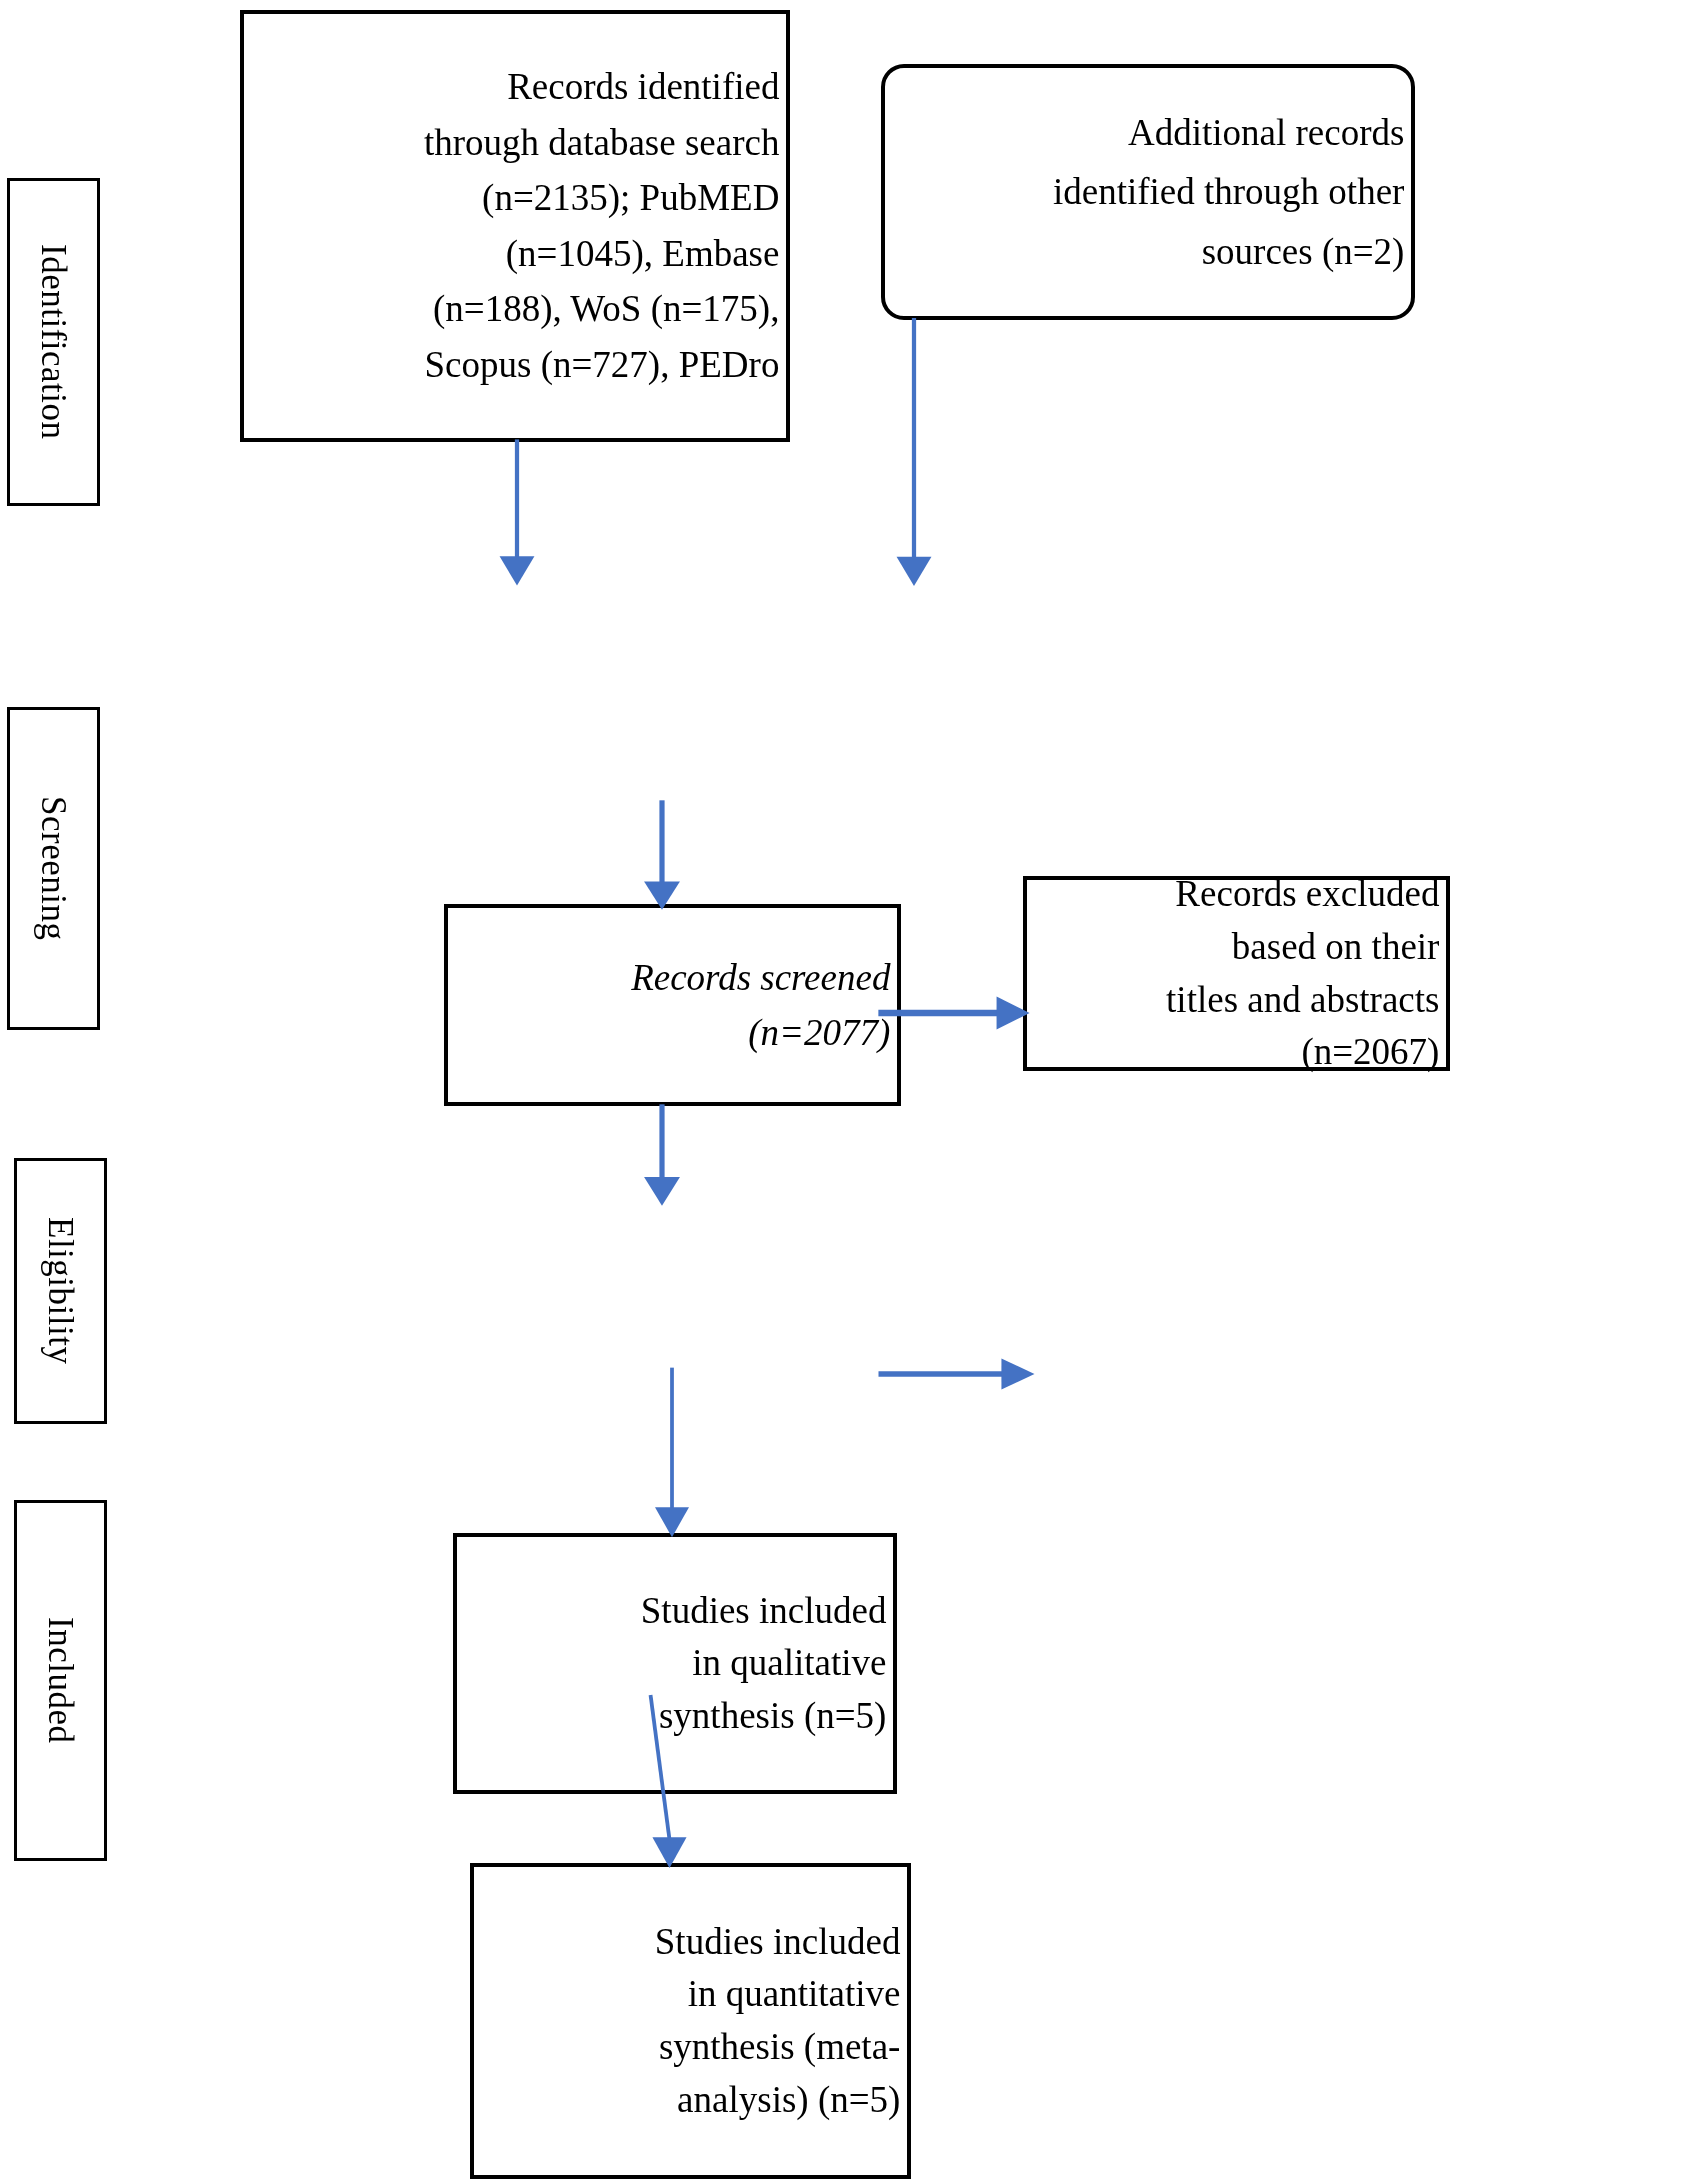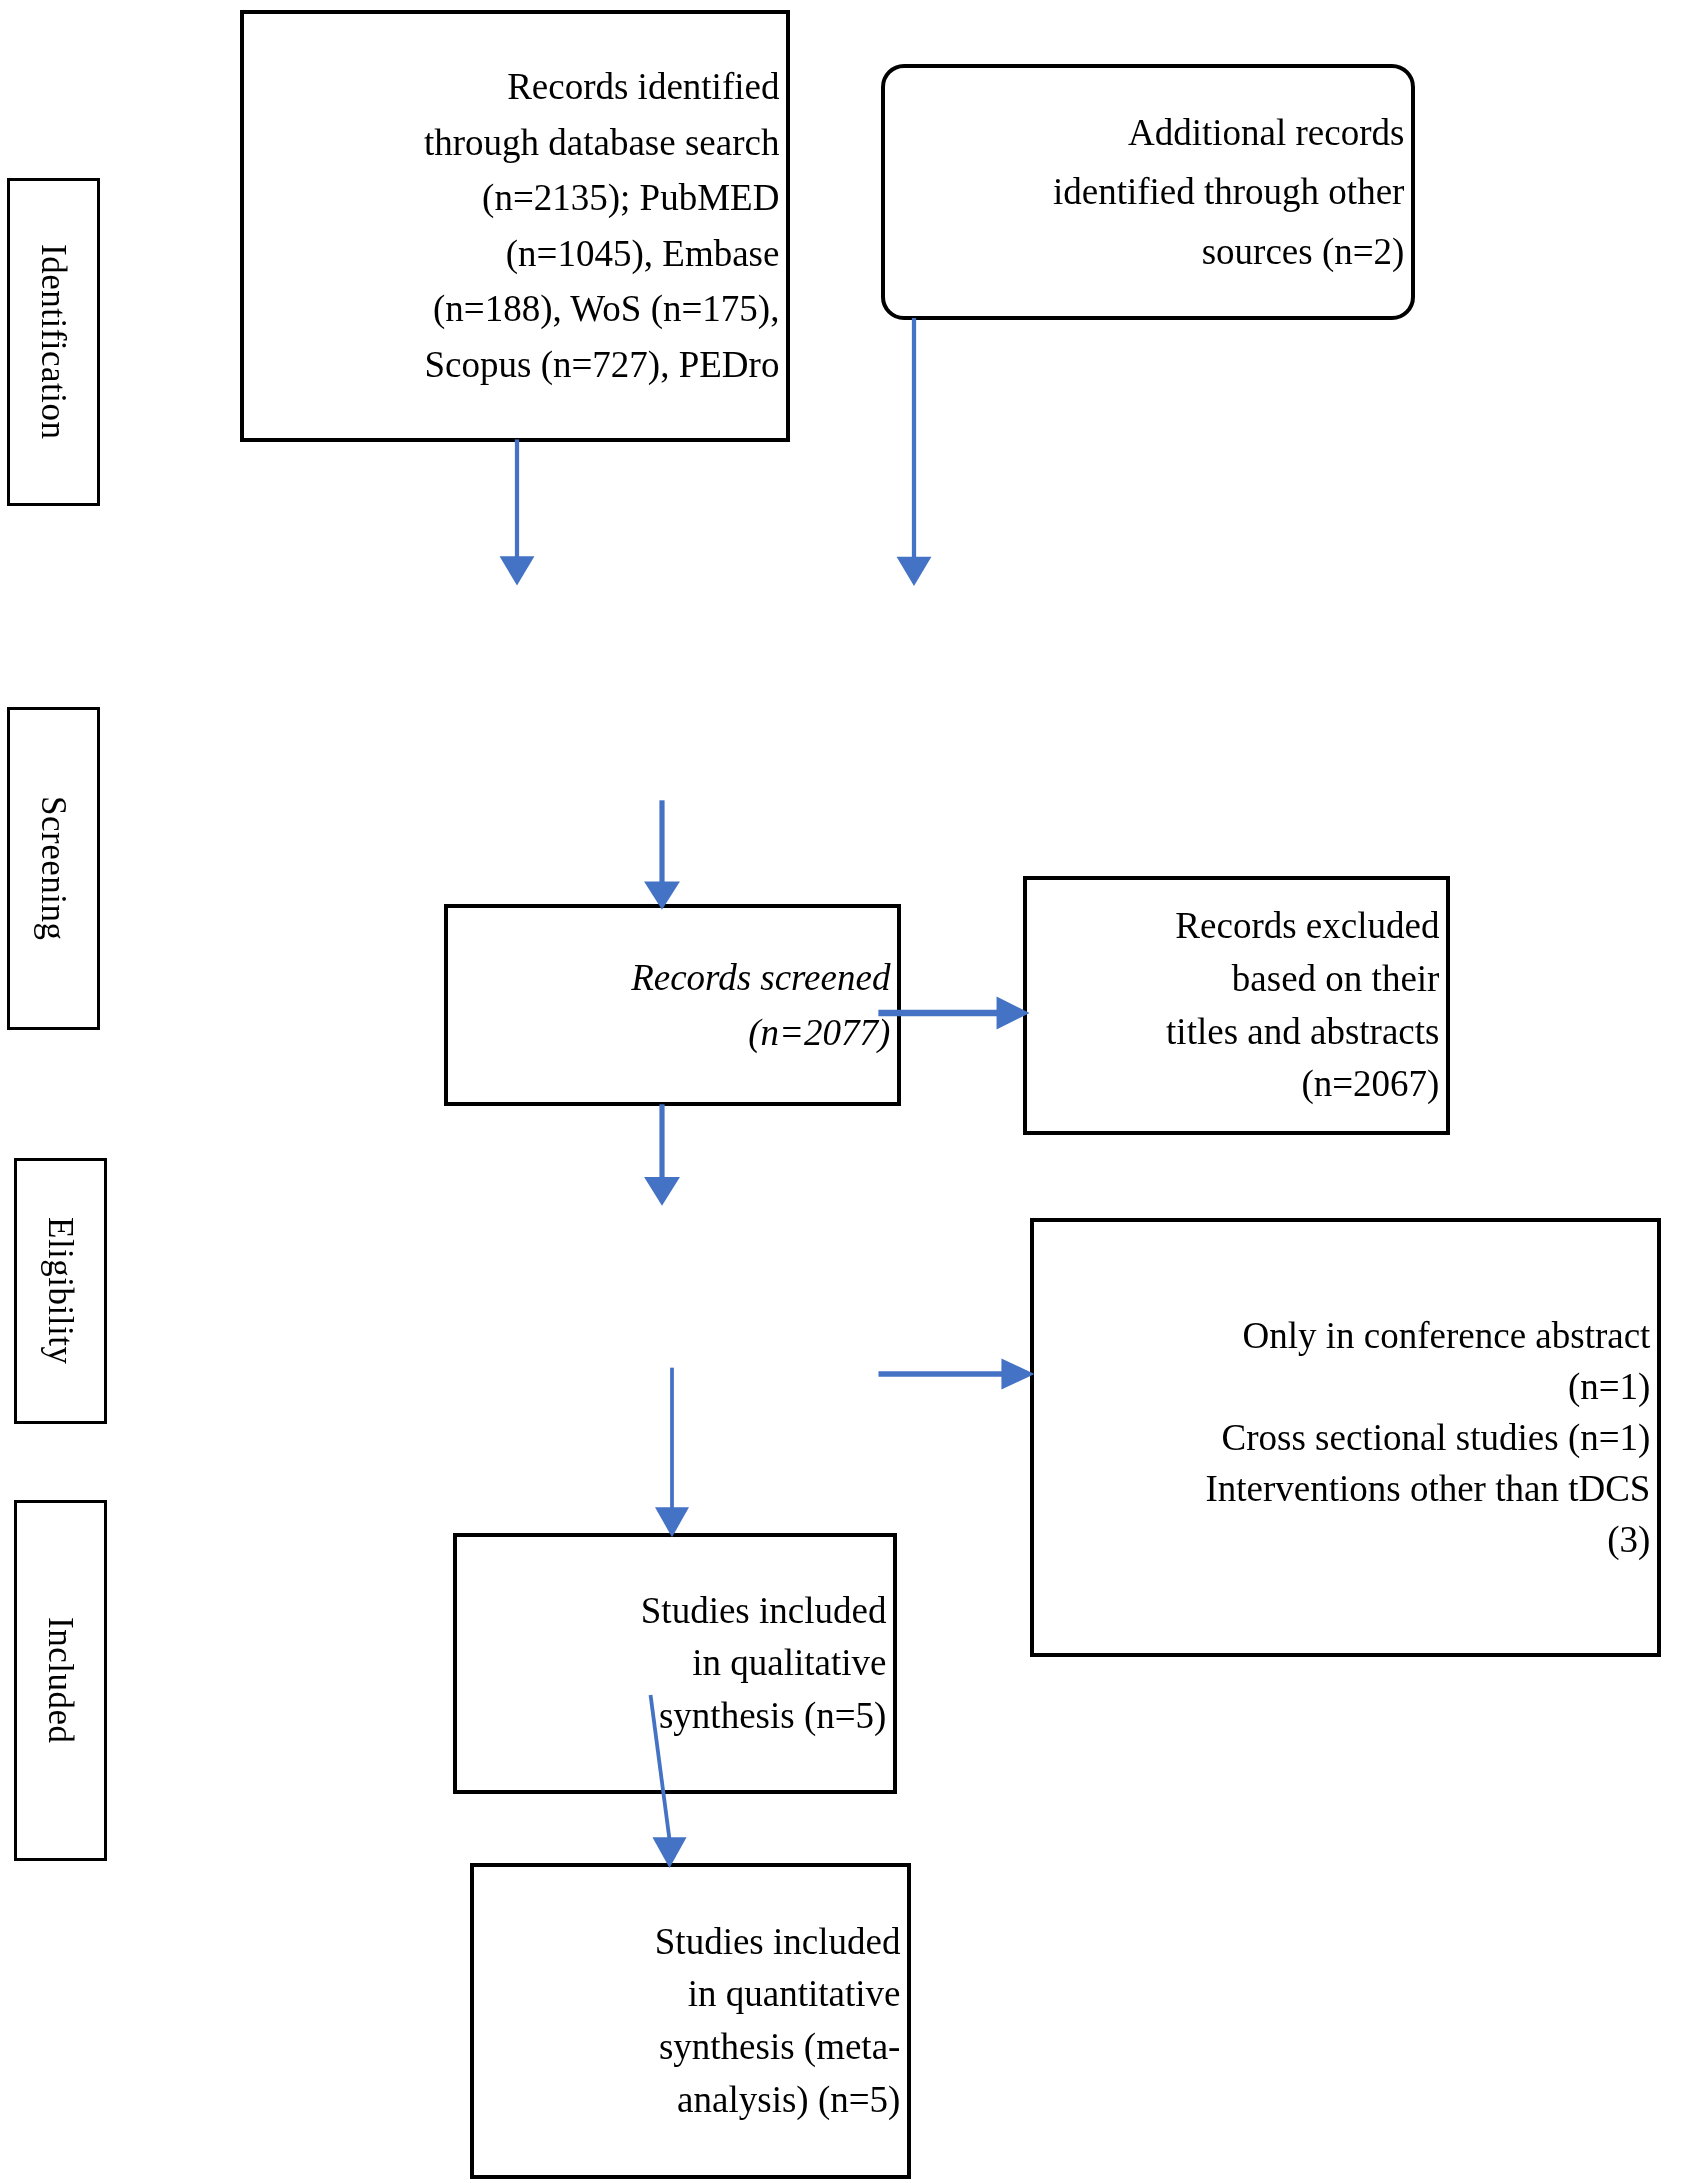--- a/index.html
+++ b/index.html
@@ -96,35 +96,28 @@
 identified through other
 sources (n=2)</span>
   </div>
 
 
   <div class="node" style="left:444px; top:904px; width:457px; height:202px;font-style:italic;">
     <span class="txt" style="font-size:37px; line-height:1.5;">Records screened
 (n=2077)</span>
   </div>
 
-  <div class="node" style="left:1023px; top:876px; width:427px; height:259px;padding-left:42px;">
+  <div class="node" style="left:1023px; top:876px; width:427px; height:195px;padding-left:42px;">
     <span class="txt" style="font-size:37px; line-height:1.42;">Records excluded
 based on their
 titles and abstracts
 (n=2067)</span>
   </div>
 
 
-  <div class="node" style="left:1030px; top:1218px; width:631px; height:439px;">
-    <span class="txt" style="font-size:37px; line-height:1.38;">Only in conference abstract
-(n=1)
-Cross sectional studies (n=1)
-Interventions other than tDCS
-(3)</span>
-  </div>
 
   <div class="node" style="left:453px; top:1533px; width:444px; height:261px;">
     <span class="txt" style="font-size:37px; line-height:1.42;">Studies included
 in qualitative
 synthesis (n=5)</span>
   </div>
 
   <div class="node" style="left:470px; top:1863px; width:441px; height:316px;">
     <span class="txt" style="font-size:37px; line-height:1.42;">Studies included
 in quantitative

